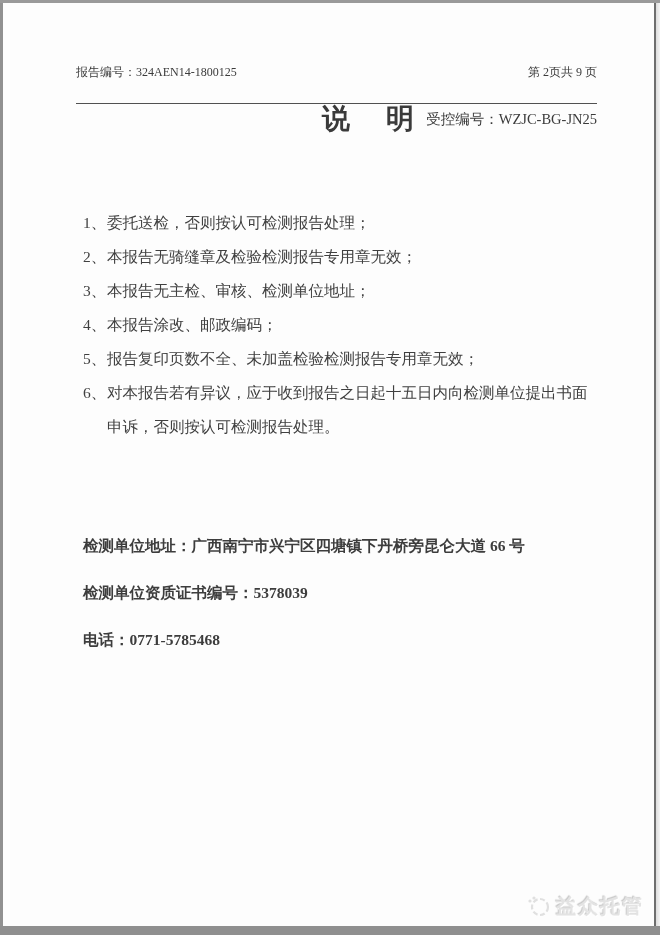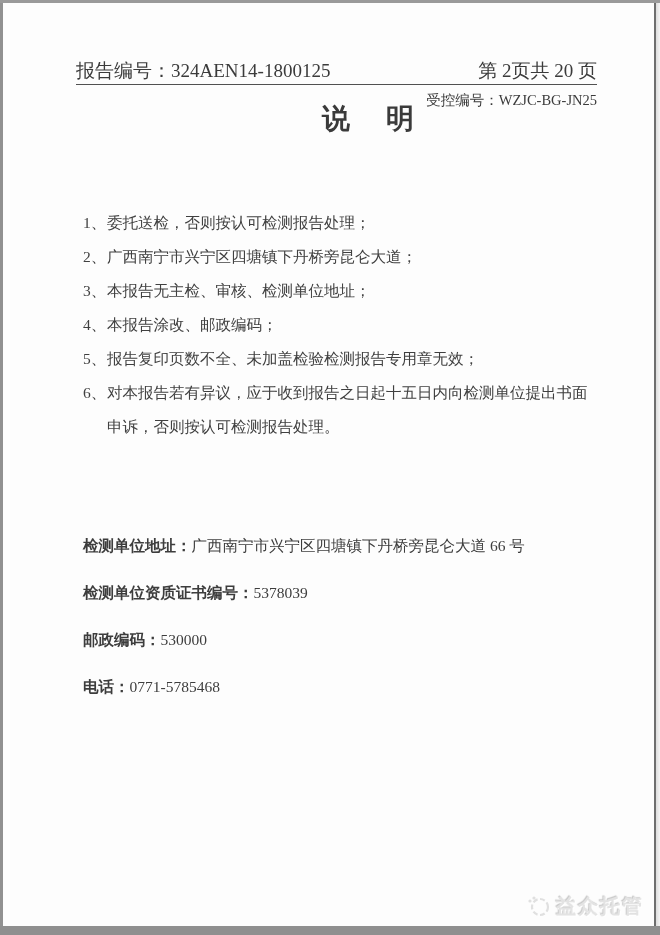--- a/index.html
+++ b/index.html
@@ -45,24 +45,25 @@
   
   .header {
     position: absolute;
     left: 76px; top: 58px;
     width: 521px;
   }
   .header-row {
     display: flex;
     justify-content: space-between;
     align-items: baseline;
-    font-size: 19px;
-    padding-bottom: 0;
+    font-size: 12px;
+    padding-bottom: 22px;
     border-bottom: 1.5px solid #515151;
     color: #3b3b3b;
+    margin-top: 6px;
   }
   .header-controlled {
     text-align: right;
     font-size: 14.5px;
     margin-top: 6px;
     color: #3b3b3b;
   }
   
   .doc-title {
     position: absolute;
@@ -102,21 +103,21 @@
   .contact-row {
     font-size: 15.5px;
     line-height: 47px;
     white-space: nowrap;
     color: #3d3d3d;
   }
   .contact-label {
     font-weight: 700;
   }
   .contact-value {
-    font-weight: 400;
+    font-weight: 700;
   }
   
   .watermark {
     position: absolute;
     right: 16px; bottom: 15px;
     display: flex;
     align-items: center;
     gap: 5px;
   }
   .wm-logo {
@@ -138,35 +139,35 @@
 
   <div class="edge-top"></div>
   <div class="edge-left"></div>
   <div class="edge-right"></div>
   <div class="edge-right-strip"></div>
   <div class="edge-bottom"></div>
 
   <div class="header">
     <div class="header-row">
       <span>报告编号：324AEN14-1800125</span>
-      <span>第 2页共 20 页</span>
+      <span>第 2页共 9 页</span>
     </div>
     <div class="header-controlled">受控编号：WZJC-BG-JN25</div>
   </div>
 
   <div class="doc-title">说　明</div>
 
   <div class="notes">
     <div class="note-item">
       <span class="note-num">1、</span>
       <span class="note-text">委托送检，否则按认可检测报告处理；</span>
     </div>
     <div class="note-item">
       <span class="note-num">2、</span>
-      <span class="note-text">广西南宁市兴宁区四塘镇下丹桥旁昆仑大道；</span>
+      <span class="note-text">本报告无骑缝章及检验检测报告专用章无效；</span>
     </div>
     <div class="note-item">
       <span class="note-num">3、</span>
       <span class="note-text">本报告无主检、审核、检测单位地址；</span>
     </div>
     <div class="note-item">
       <span class="note-num">4、</span>
       <span class="note-text">本报告涂改、邮政编码；</span>
     </div>
     <div class="note-item">
@@ -178,23 +179,20 @@
       <span class="note-text">对本报告若有异议，应于收到报告之日起十五日内向检测单位提出书面申诉，否则按认可检测报告处理。</span>
     </div>
   </div>
 
   <div class="contact">
     <div class="contact-row">
       <span class="contact-label">检测单位地址：</span><span class="contact-value">广西南宁市兴宁区四塘镇下丹桥旁昆仑大道 66 号</span>
     </div>
     <div class="contact-row">
       <span class="contact-label">检测单位资质证书编号：</span><span class="contact-value">5378039</span>
-    </div>
-    <div class="contact-row">
-      <span class="contact-label">邮政编码：</span><span class="contact-value">530000</span>
     </div>
     <div class="contact-row">
       <span class="contact-label">电话：</span><span class="contact-value">0771-5785468</span>
     </div>
   </div>
 
   <div class="watermark">
     <span class="wm-logo">
       <svg width="25" height="25" viewBox="0 0 25 25">
         <circle cx="14" cy="13" r="8" fill="none" stroke="#e0e0e0" stroke-width="2.2" stroke-dasharray="5 2.5"></circle>

